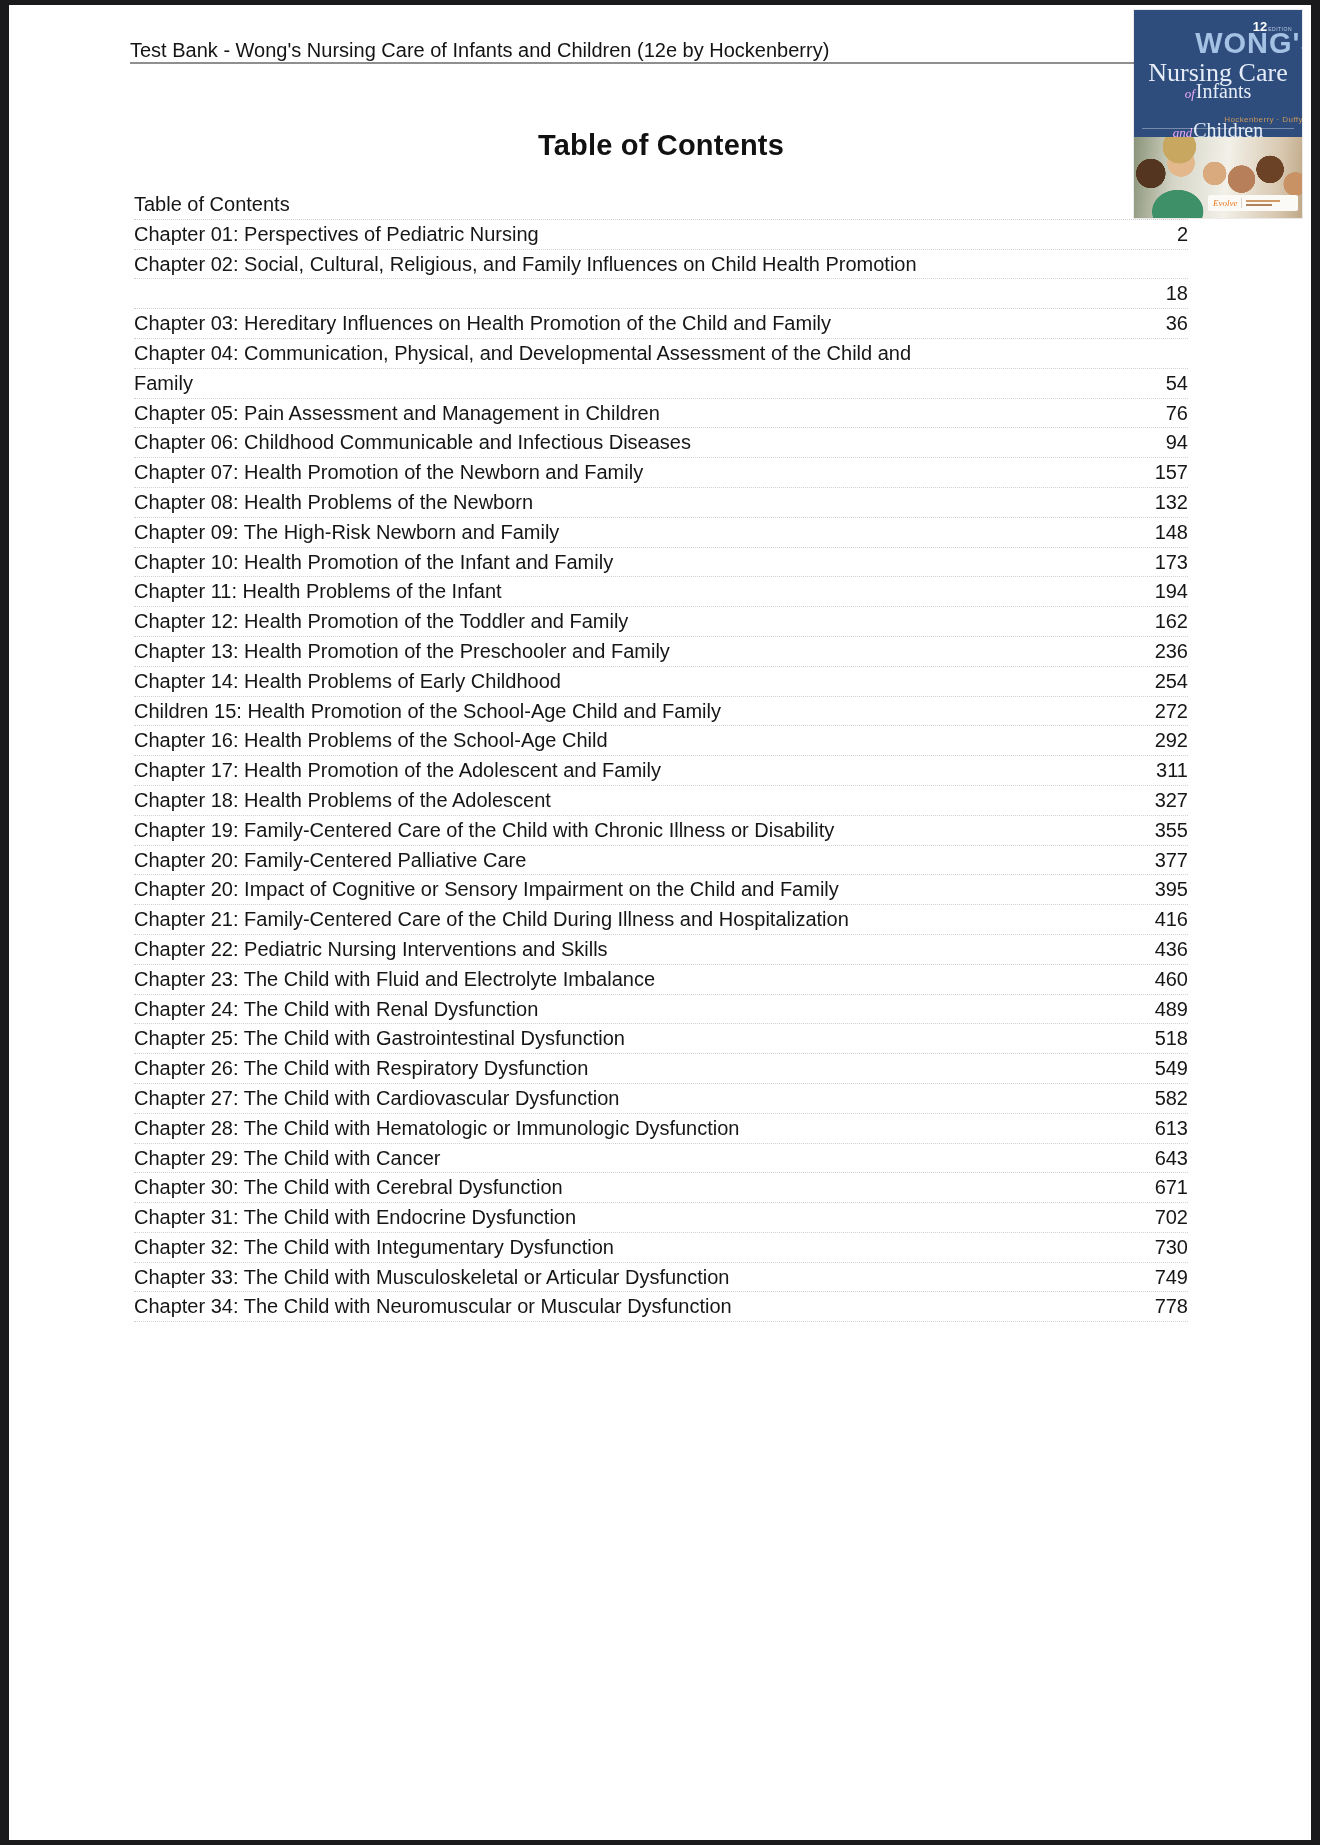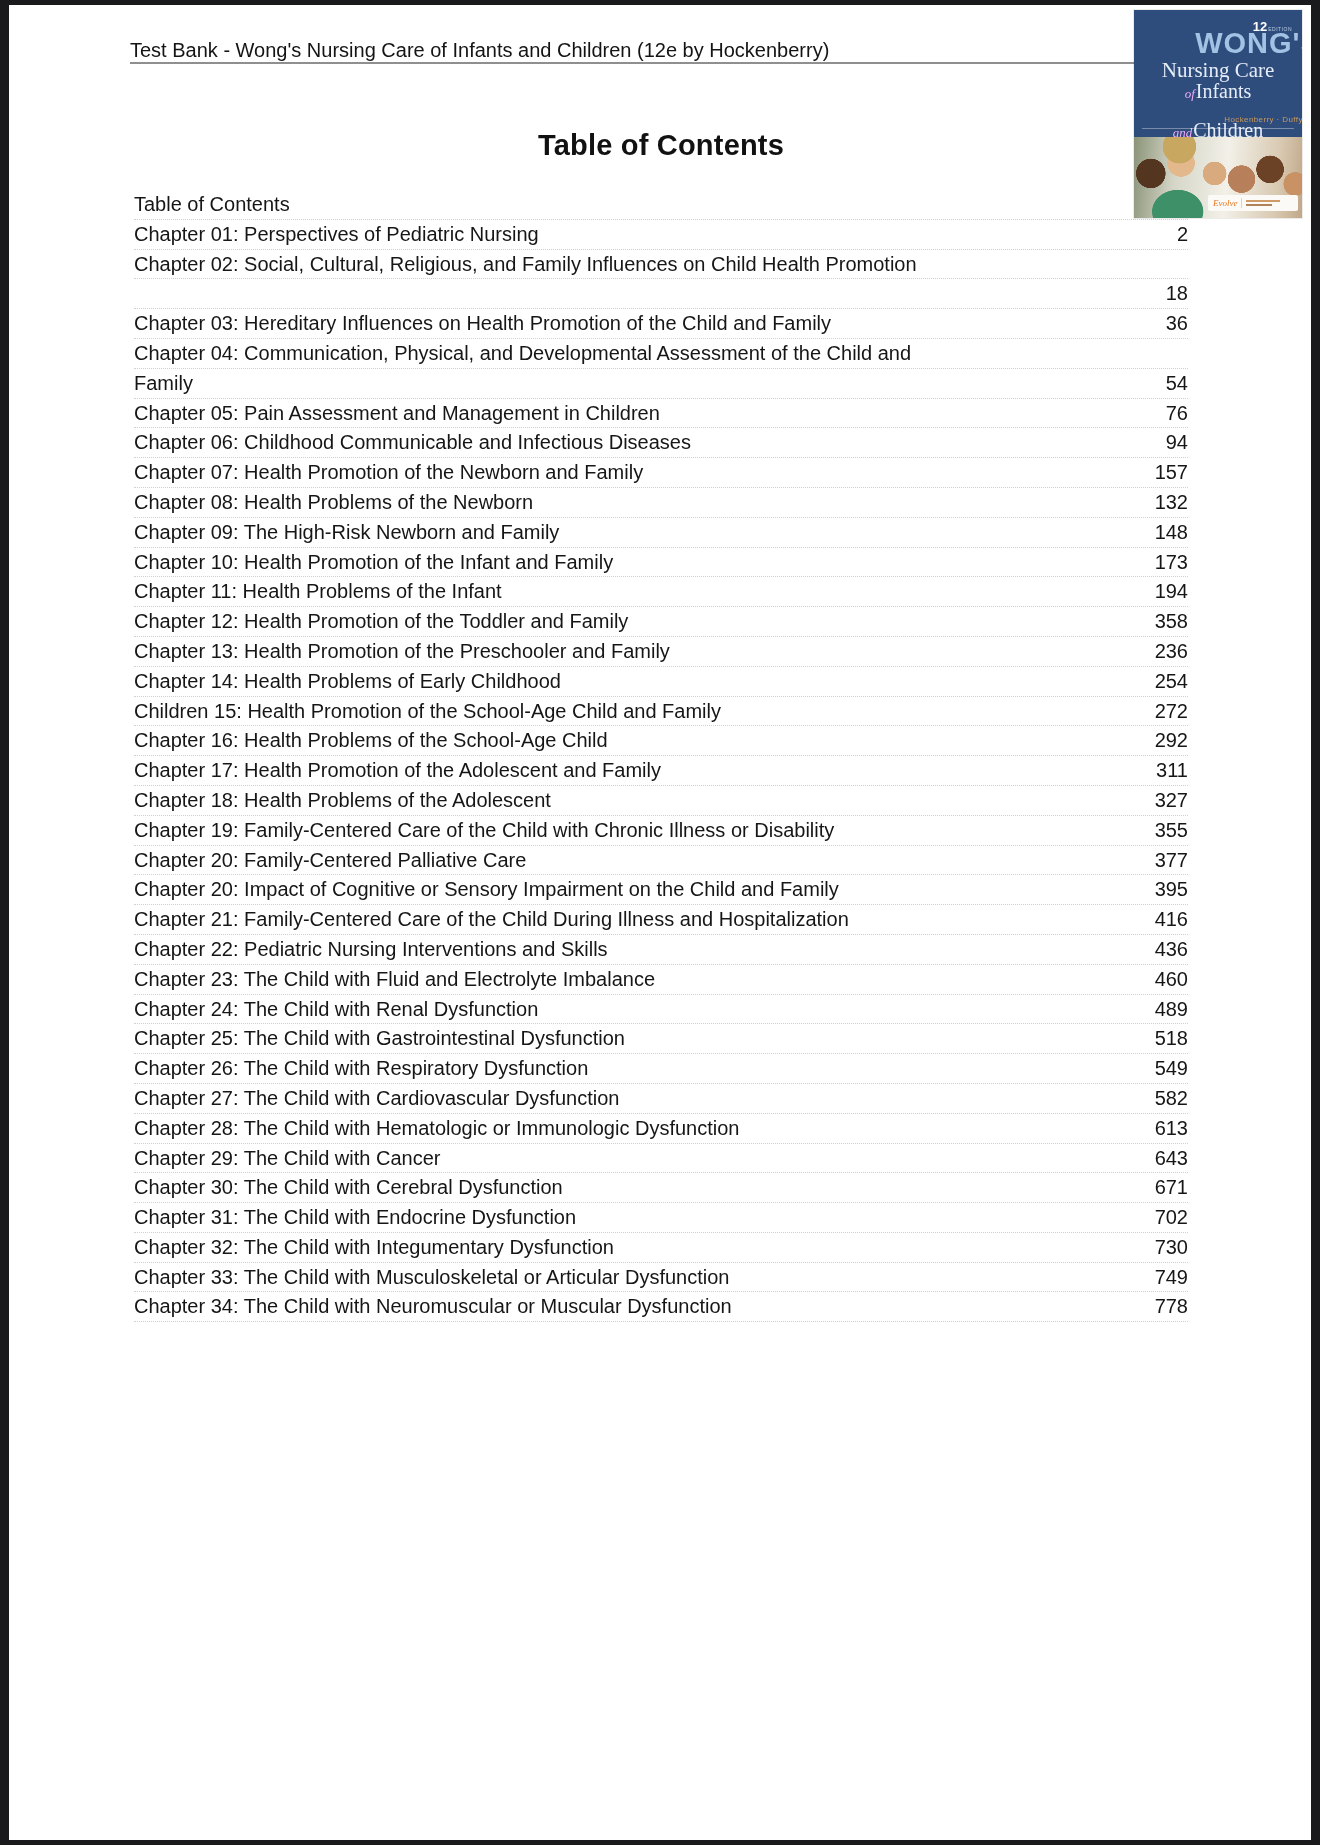--- a/index.html
+++ b/index.html
@@ -82,21 +82,21 @@
     letter-spacing: 1px;
     color: var(--brand_blue, #a3c2e4);
     padding-left: 40px;
   }
   .cover-serif { 
     position: absolute; left: 0; width: 100%;
     text-align: center;
     font-family: "Liberation Serif", serif;
     color: #e6edf8;
   }
-  .c-line1 { top: 48px; font-size: 21px; }
+  .c-line1 { top: 48px; font-size: 26px; }
   .c-line2 { top: 70px; font-size: 20px; }
   .c-line3 { top: 109px; font-size: 20px; }
   .c-small { font-style: italic; font-size: 13px; color: #f0abfc; margin-right: 1px; }
   .authors-rule {
     position: absolute; top: 118px; left: 8px; right: 8px;
     height: 1px; background: rgba(255,255,255,0.35);
   }
   .cover-authors {
     position: absolute; top: 105px; left: 0; width: 100%;
     text-align: right;
@@ -202,21 +202,21 @@
       <div class="toc-line">
         <span class="toc-text">Chapter 10: Health Promotion of the Infant and Family</span>
         <span class="toc-page">173</span>
       </div>
       <div class="toc-line">
         <span class="toc-text">Chapter 11: Health Problems of the Infant</span>
         <span class="toc-page">194</span>
       </div>
       <div class="toc-line">
         <span class="toc-text">Chapter 12: Health Promotion of the Toddler and Family</span>
-        <span class="toc-page">358</span>
+        <span class="toc-page">162</span>
       </div>
       <div class="toc-line">
         <span class="toc-text">Chapter 13: Health Promotion of the Preschooler and Family</span>
         <span class="toc-page">236</span>
       </div>
       <div class="toc-line">
         <span class="toc-text">Chapter 14: Health Problems of Early Childhood</span>
         <span class="toc-page">254</span>
       </div>
       <div class="toc-line">

